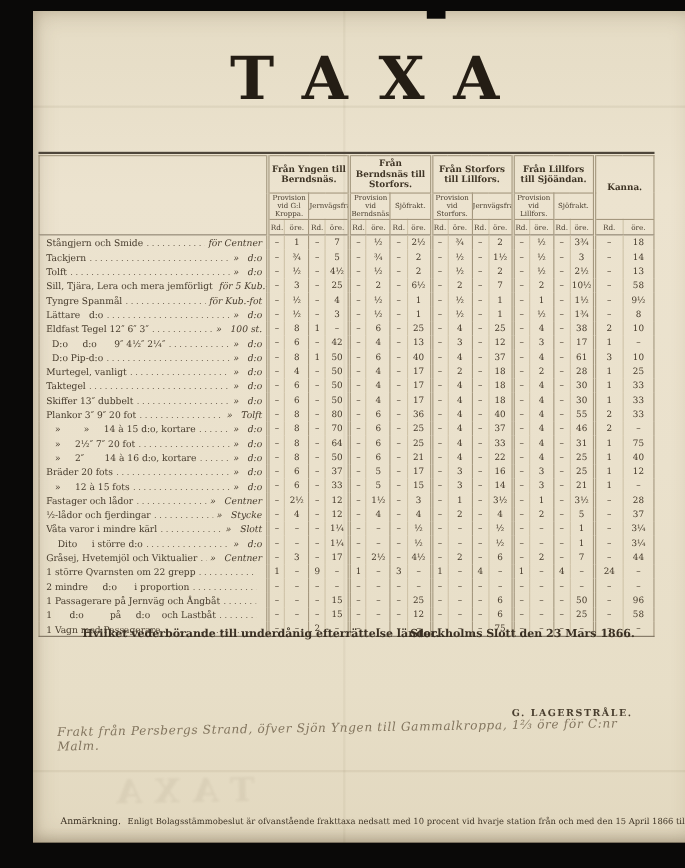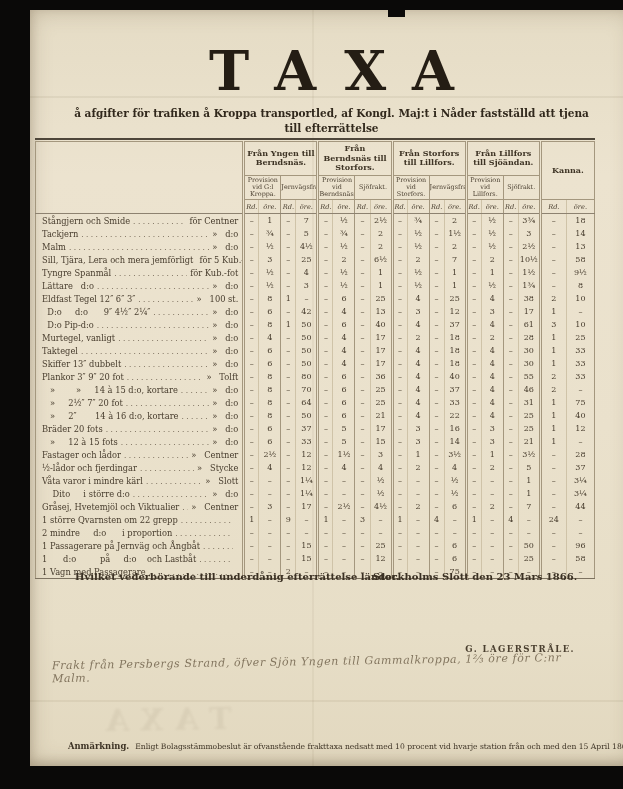--- a/index.html
+++ b/index.html
@@ -21,61 +21,60 @@
         font-weight:bold;font-size:10.5px;color:#31281c;}
 
   .table-wrap{position:absolute;top:128px;left:5px;border-top:2px solid #4e463a;padding-top:1px;}
   table{border-collapse:collapse;table-layout:fixed;width:560px;color:#473c2d;
         border:1px solid #a4977e;border-bottom:1px solid #7d7260;}
   th,td{padding:0;margin:0;overflow:hidden;font-weight:normal;}
   .gh{font-size:8px;line-height:9.5px;height:24px;padding:2px 1px;text-align:center;
       border-bottom:1px solid #a4977e;vertical-align:middle;font-weight:bold;color:#3e3425;}
   .sh{font-size:6.4px;line-height:7.2px;height:18px;padding:1px 0;text-align:center;
       border-bottom:1px solid #a4977e;vertical-align:middle;color:#473c2d;}
-  .ch{font-size:6.6px;height:13px;font-style:italic;
+  .ch{font-size:6.6px;height:13px;
       border-bottom:1px solid #8d8270;vertical-align:middle;color:#473c2d;margin-left:29px;}
   .lblh{border-right:1px solid #a4977e;border-bottom:1px solid #8d8270;}
   .gs{border-left:3px double #a4977e;}
   .ps{border-left:1px solid #a4977e;}
   .os{border-left:1px solid #cfc3a8;}
   .vc{font-size:8px;height:13px;line-height:13px;text-align:center;white-space:nowrap;}
   .lbl{font-size:8.3px;height:13px;border-right:1px solid #a4977e;vertical-align:middle;}
   .lw{display:flex;align-items:baseline;padding:0 4px 0 6px;}
   .lab{white-space:pre;}
   .dots{flex:1;overflow:hidden;white-space:nowrap;margin:0 3px;color:#5a4d3c;font-size:7.5px;}
   .dots::after{content:". . . . . . . . . . . . . . . . . . . . . . . . . . . . . . . . . . . . . . .";}
-  .unit{white-space:pre;text-align:right;min-width:2px;}
+  .unit{white-space:pre;text-align:right;min-width:2px;font-style:italic;}
 
   .closing{position:absolute;top:561px;left:45px;right:30px;font-size:10px;color:#3a3023;
            font-weight:bold;}
   .closing .date{position:absolute;left:298px;top:0;}
   .carl{position:absolute;top:586px;left:0;width:100%;text-align:center;font-size:27px;
         letter-spacing:15px;text-indent:15px;color:#2d2519;}
   .csign{position:absolute;top:634px;right:58px;font-size:8.6px;letter-spacing:1.4px;
          color:#4a3f2f;font-weight:bold;}
   .hand{position:absolute;top:645px;left:22px;width:530px;font-style:italic;font-size:11px;
         color:rgba(92,76,54,.72);transform:rotate(-0.9deg);letter-spacing:.6px;}
   .ghost{position:absolute;top:692px;left:64px;font-weight:900;font-size:30px;letter-spacing:12px;
          color:#5a4a33;opacity:.07;transform:scaleX(-1) rotate(1deg);filter:blur(1px);}
   .anm{position:absolute;top:731px;left:25px;right:12px;font-size:7.6px;color:#3d3325;
        white-space:nowrap;}
-  .anm b{font-size:8.4px;font-weight:bold;margin-right:6px;margin-left:13px;}
+  .anm b{font-size:8.4px;font-weight:normal;margin-right:6px;}
 </style>
 </head>
 <body>
 
 <div class="stage">
   <div class="paper">
     <div class="notch"></div>
     <div class="crease-h" style="top:86px"></div>
     <div class="crease-h" style="top:690px"></div>
     <div class="crease-v" style="left:282px"></div>
 
     <div class="title">TAXA</div>
-    <div class="sub1">å afgifter för trafiken å Kroppa transportled, af Kongl. Maj:t i Nåder fastställd att tjena till efterrättelse</div>
 
     <div class="table-wrap">
       <table>
           <colgroup>
             <col style="width: 208px;">
             <col style="width: 15px;">
             <col style="width: 22px;">
             <col style="width: 15px;">
             <col style="width: 22px;">
             <col style="width: 15px;">
@@ -184,21 +183,21 @@
               <td class="vc gs">–</td>
               <td class="vc os">½</td>
               <td class="vc ps">–</td>
               <td class="vc os">3</td>
               <td class="vc gs">–</td>
               <td class="vc os">14</td>
             </tr>
             <tr>
               <td class="lbl">
                 <div class="lw">
-                  <span class="lab">Malm</span>
+                  <span class="lab">Tolft</span>
                   <span class="dots"></span>
                   <span class="unit">»   d:o</span>
                 </div>
               </td>
               <td class="vc gs">–</td>
               <td class="vc os">½</td>
               <td class="vc ps">–</td>
               <td class="vc os">4½</td>
               <td class="vc gs">–</td>
               <td class="vc os">½</td>

